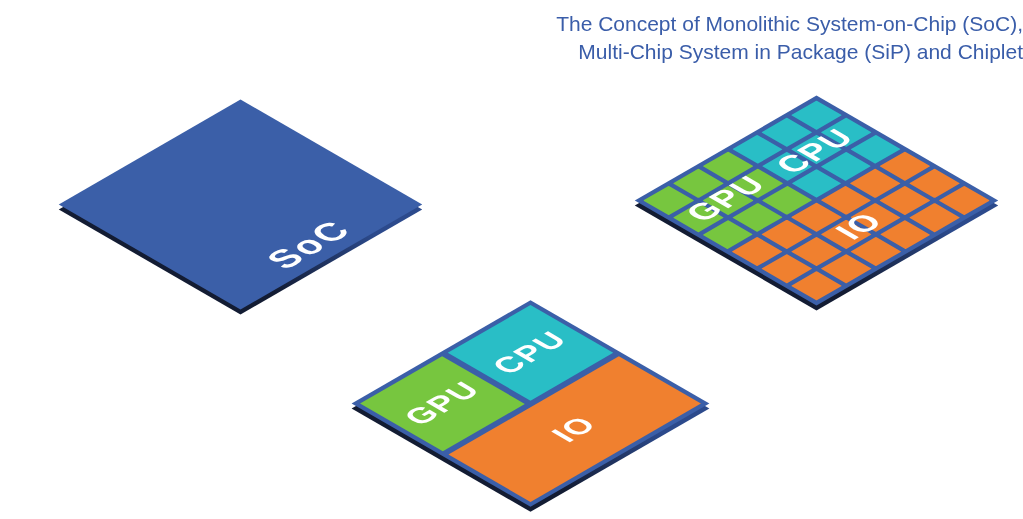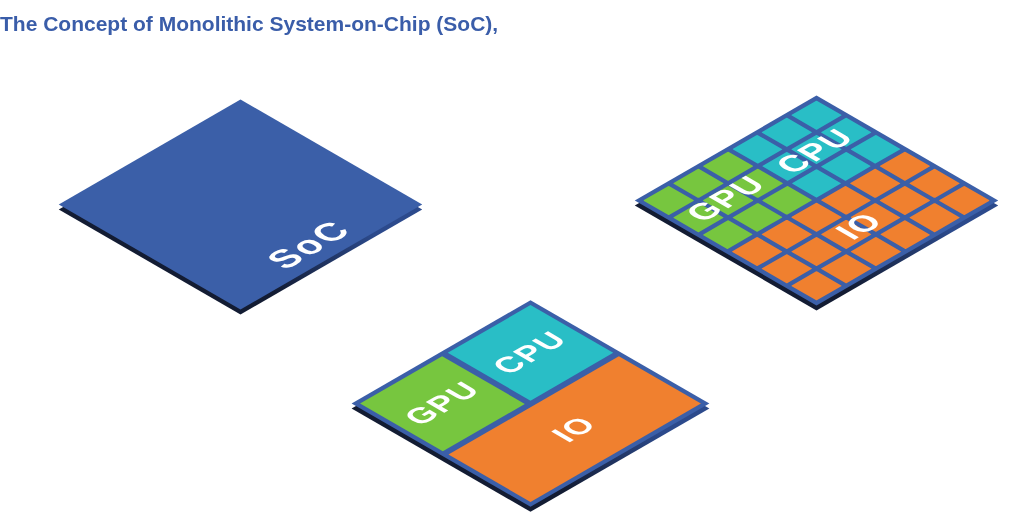--- a/index.html
+++ b/index.html
@@ -1,22 +1,22 @@
 <!DOCTYPE html>
 <html style="--title_blue: #3A5DA9; --base_blue: #3B5FA8; --green: #77C63F; --cyan: #29BEC6; --orange: #F0802F; --edge_blue: #2C4A8C; --edge_dark: #131C33; --label_white: #FFFFFF;"><head>
 <meta charset="utf-8">
 <style>
   html,body{margin:0;padding:0;background:#fff;}
   .canvas{
     position:relative;width:1023px;height:519px;background:#fff;overflow:hidden;
     font-family:"Liberation Sans",sans-serif;
   }
   .title{
-    position:absolute;top:10px;left:0;right:0;text-align:left;
-    font-weight:700;font-size:21px;line-height:28px;color:var(--title_blue);
+    position:absolute;top:10px;left:0;right:0;text-align:right;
+    font-weight:400;font-size:21px;line-height:28px;color:var(--title_blue);
   }
   
   .chip{position:absolute;}
   .chip-soc{left:112px;top:76px;width:257px;height:257px;}
   .chip-chiplet{left:688px;top:72px;width:257px;height:257px;}
   .chip-sip{left:404px;top:277px;width:253px;height:253px;}
 
   .face,.shadow{
     position:absolute;inset:0;box-sizing:border-box;
     transform:scaleY(0.5774) rotate(45deg);
@@ -65,20 +65,21 @@
   .r-gpu{grid-area:2 / 1;}
   .r-io{grid-area:1 / 2 / span 2 / auto;}
 </style>
 </head>
 <body>
 
 <div class="canvas">
 
   <header class="title">
     <div>The Concept of Monolithic System-on-Chip (SoC),</div>
+    <div>Multi-Chip System in Package (SiP) and Chiplet</div>
   </header>
 
   <div class="chip chip-soc">
     <div class="shadow"></div>
     <div class="face" style="background: rgb(59, 95, 168);">
       <span class="label soc-label">SoC</span>
     </div>
   </div>
 
   <div class="chip chip-chiplet">

